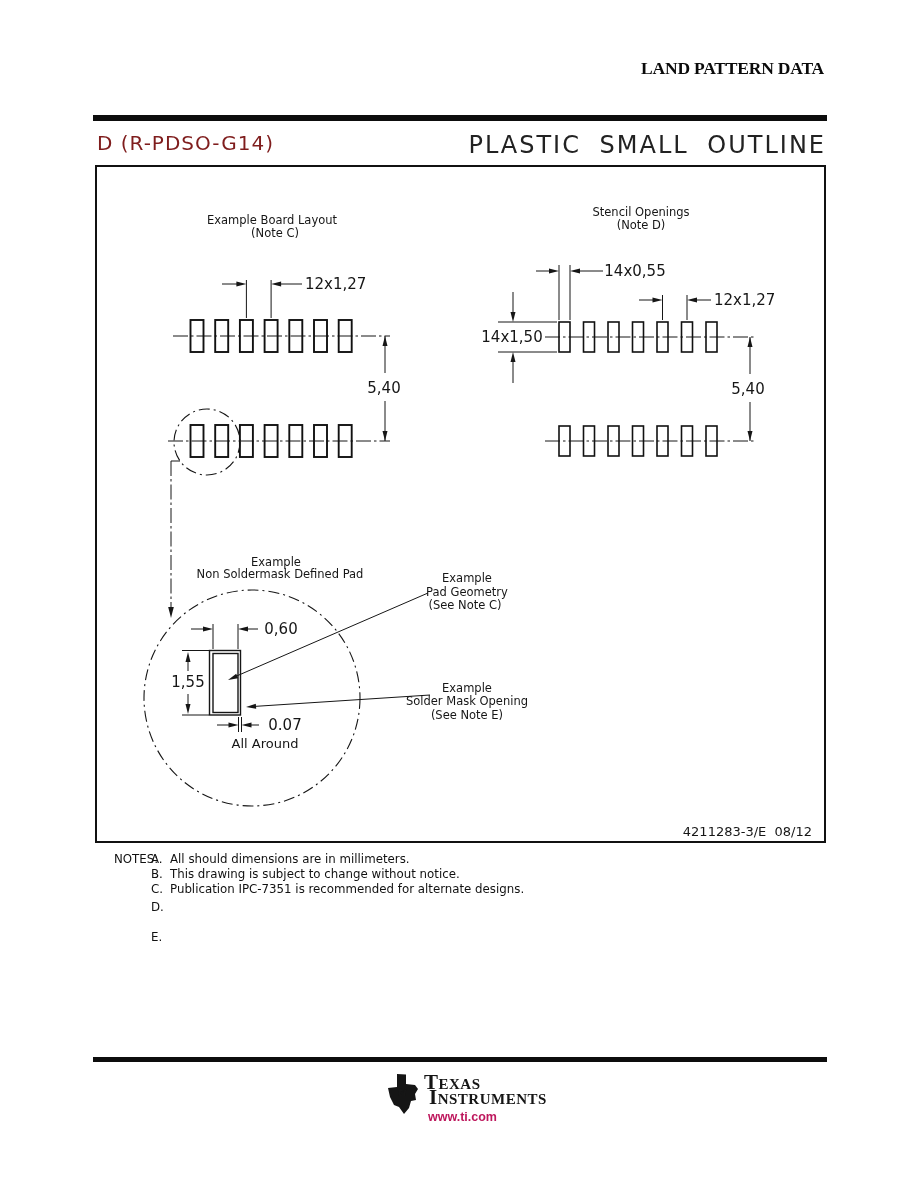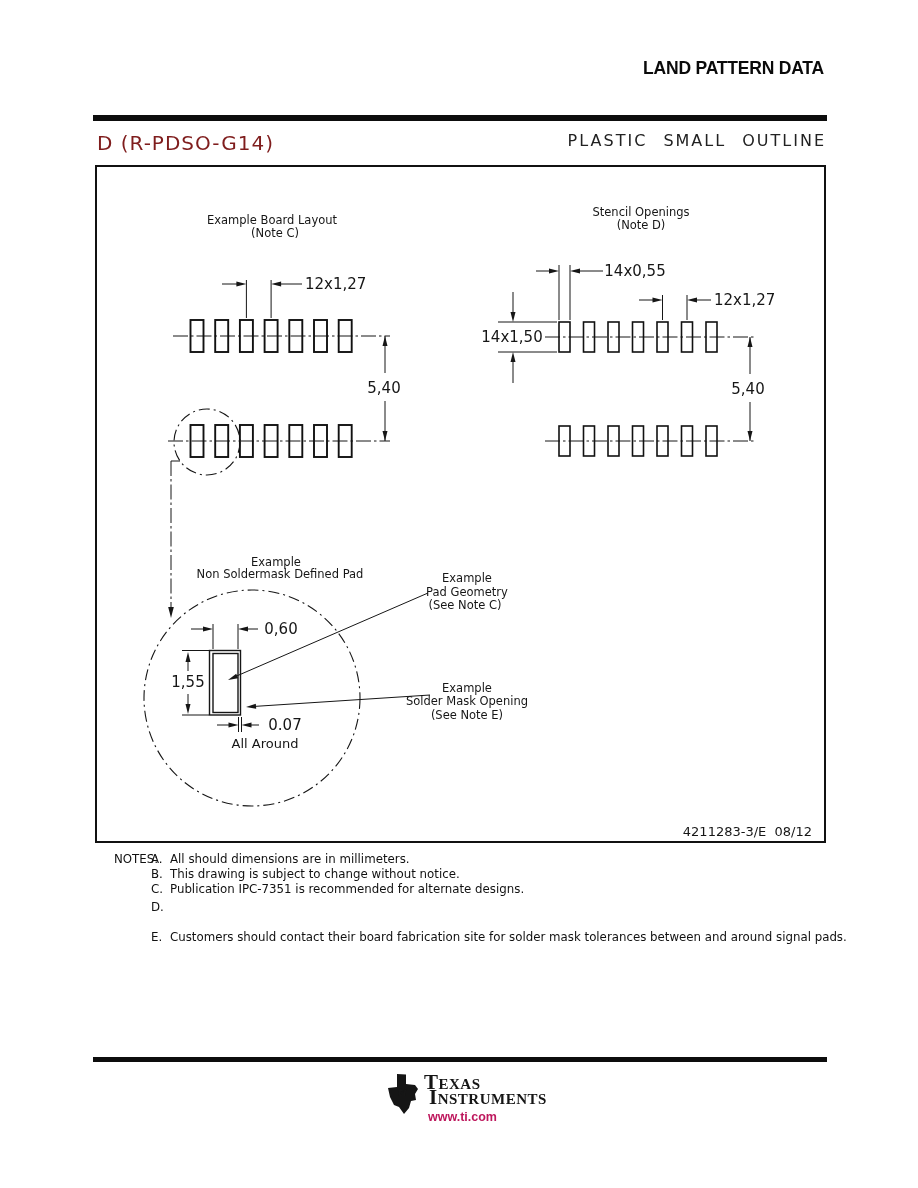--- a/index.html
+++ b/index.html
@@ -1,26 +1,26 @@
 <!DOCTYPE html>
 <html><head>
 <meta charset="utf-8">
 <style>
   * { margin:0; padding:0; box-sizing:border-box; }
   html,body { width:918px; height:1188px; background:#fff; overflow:hidden;
               font-family:"DejaVu Sans", sans-serif; color:#111; }
   .page { position:relative; width:918px; height:1188px; background:#ffffff; }
 
-  .hdr-title { position:absolute; top:58px; right:94px; font-family:Liberation Sans, sans-serif;
+  .hdr-title { position:absolute; top:58px; right:94px; font-family:Liberation Serif, serif;
                font-weight:bold; font-size:17.5px; letter-spacing:-0.2px; color:#0a0a0a; }
   .rule-top { position:absolute; left:93px; top:115px; width:734px; height:6px; background:#0d0d0d; }
   .rule-bottom { position:absolute; left:93px; top:1057px; width:734px; height:5px; background:#0d0d0d; }
 
   .sub-left { position:absolute; left:97px; top:131px; font-size:20px; letter-spacing:1px; color:#7f1d1d; }
-  .sub-right { position:absolute; top:131px; right:92px; font-size:16px; letter-spacing:2px;
+  .sub-right { position:absolute; top:131px; right:92px; font-size:24px; letter-spacing:2px;
                word-spacing:9px; color:#222; }
 
   svg.drawing { position:absolute; left:95px; top:165px; }
   svg text { font-family:"DejaVu Sans",sans-serif; fill:#161616; }
   .dim  { font-size:15px; }
   .lbl  { font-size:11.5px; }
   .med  { font-size:13px; }
   .corner { font-size:13px; white-space:pre; }
   .thin  { stroke:#161616; stroke-width:1; fill:none; }
   .cl    { stroke:#161616; stroke-width:1; fill:none; stroke-dasharray:15 3 2.5 3; }
@@ -245,21 +245,20 @@
   <div class="notes">
     <span class="n-head">NOTES:</span>
     <span class="n-lab" style="top:2px">A.</span>
     <span class="n-txt" style="top:2px">All should dimensions are in millimeters.</span>
     <span class="n-lab" style="top:17px">B.</span>
     <span class="n-txt" style="top:17px">This drawing is subject to change without notice.</span>
     <span class="n-lab" style="top:32px">C.</span>
     <span class="n-txt" style="top:32px">Publication IPC-7351 is recommended for alternate designs.</span>
     <span class="n-lab" style="top:50px">D.</span>
     <span class="n-lab" style="top:80px">E.</span>
-    <span class="n-txt" style="top:80px">Customers should contact their board fabrication site for solder mask tolerances between and around signal pads.</span>
   </div>
 
   <div class="rule-bottom"></div>
 
   <div class="ti-logo">
     <svg class="ti-glyph" width="30" height="40" viewBox="0 0 30 40">
       <path fill="#151515" d="M9,0 L18,0.5 L18,10 L27,11 L30,15 L27,20 L28,26 L23,27 L21,34 L16,40 L11,33 L6,31 L2,23 L0,14 L9,13 Z"></path>
       <text x="14" y="22" fill="#ffffff" font-size="11" font-weight="bold" font-style="italic" font-family="Liberation Serif, serif" text-anchor="middle">ti</text>
     </svg>
     <div class="ti-l1">Texas</div>

